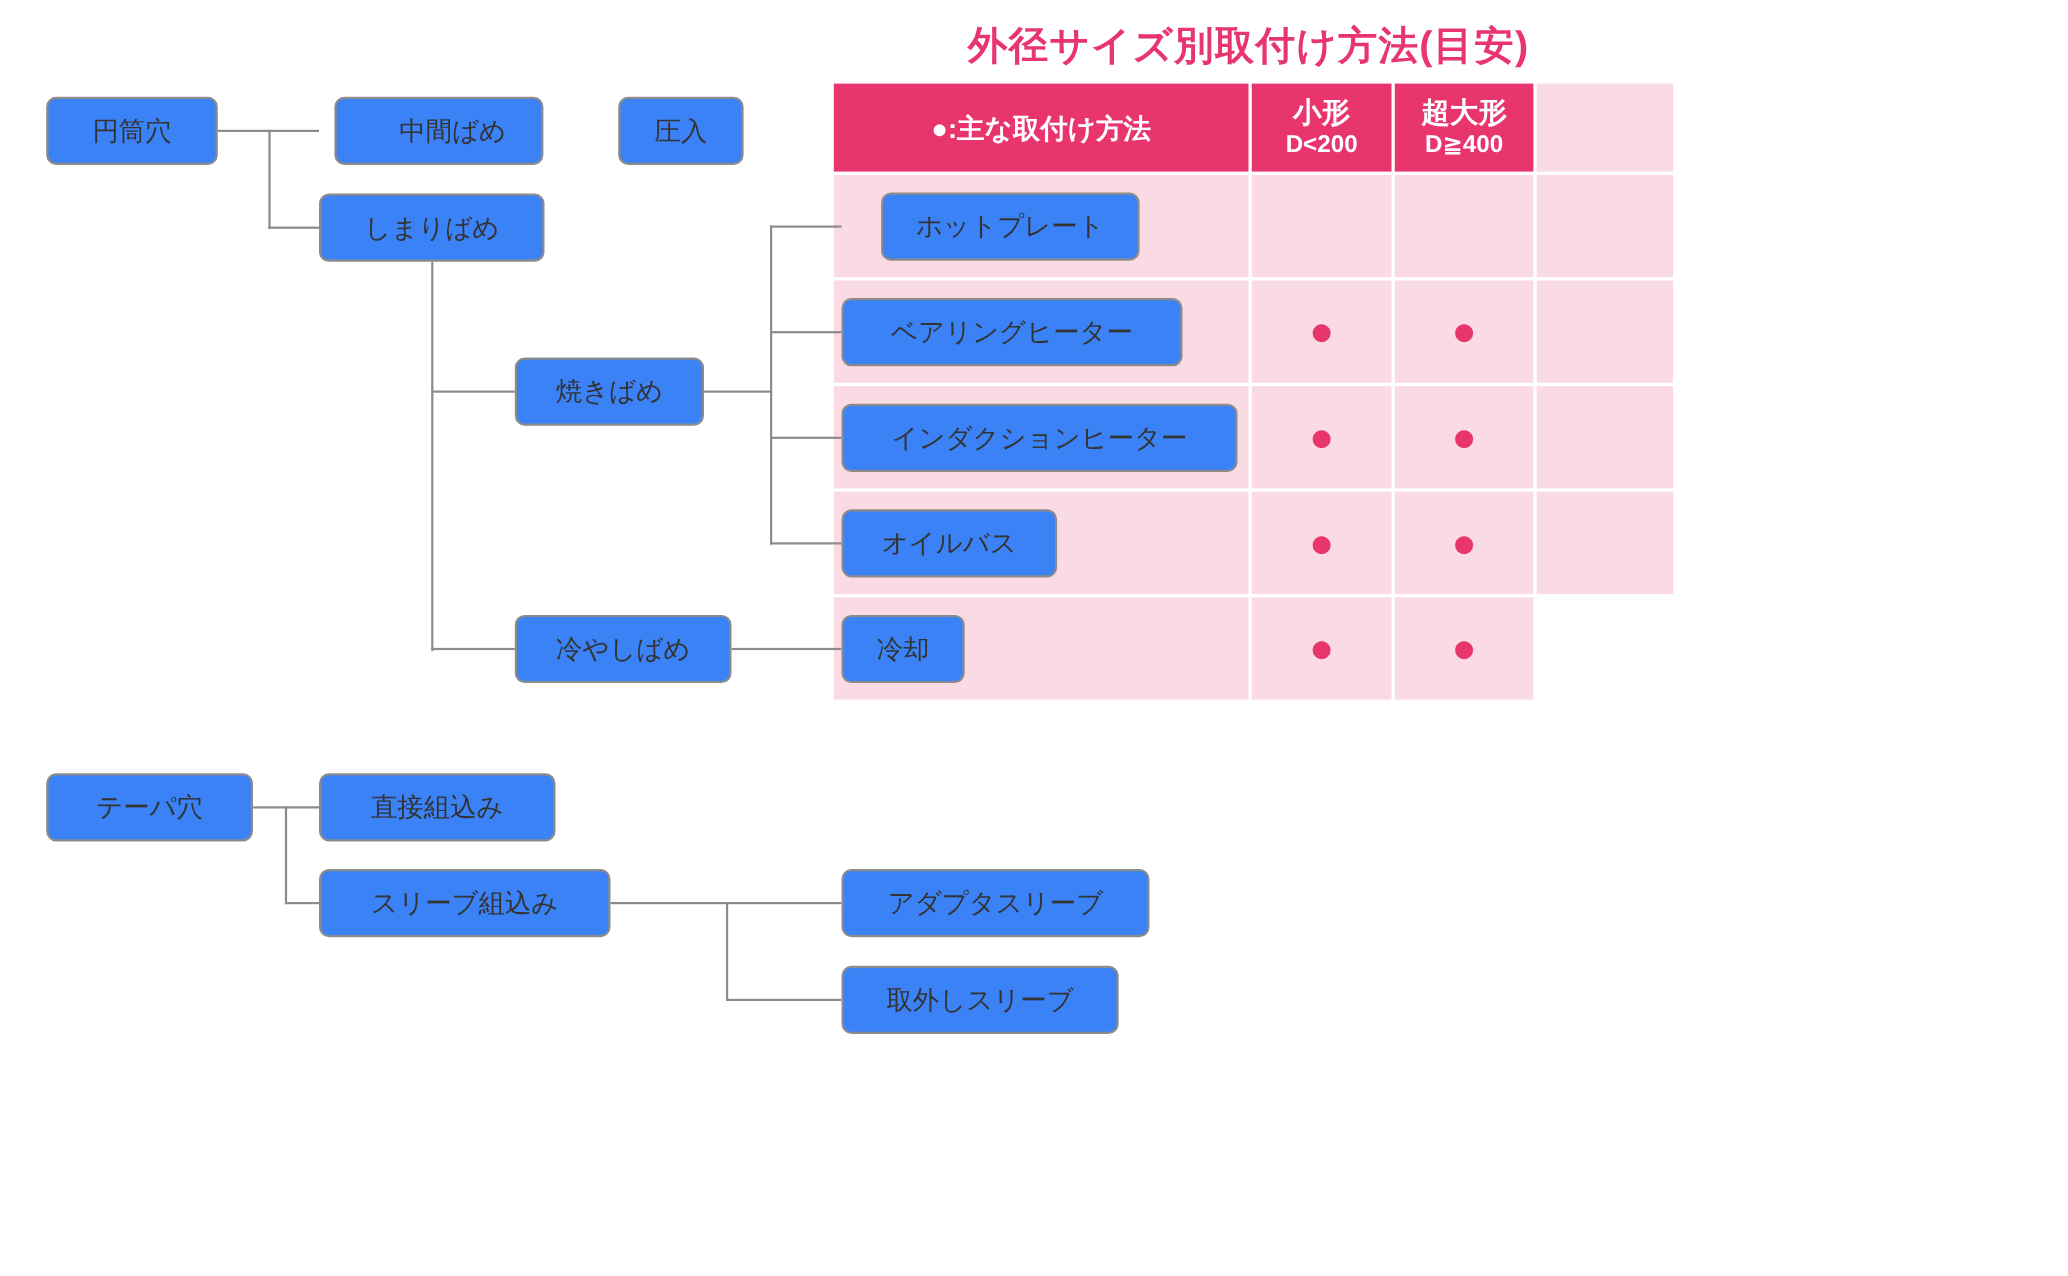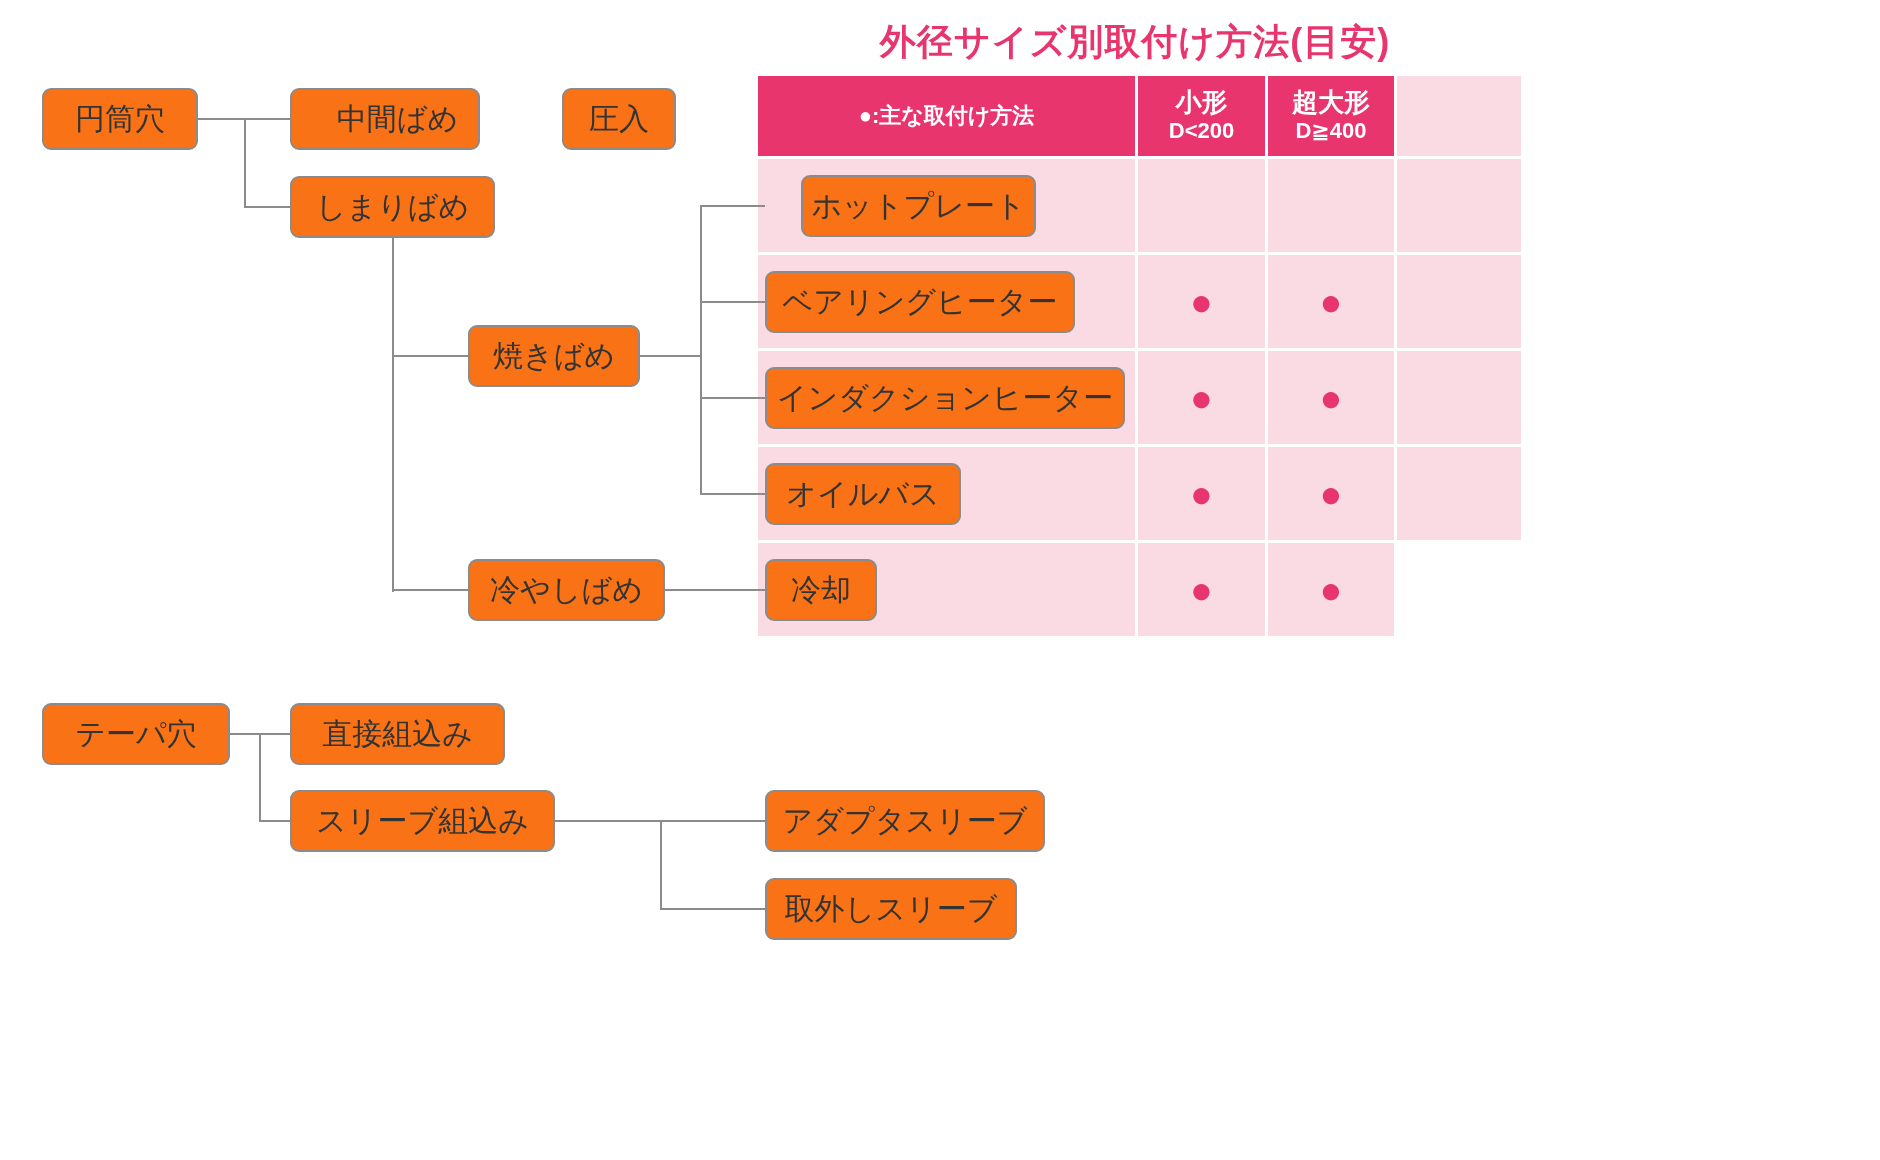--- a/index.html
+++ b/index.html
@@ -14,28 +14,28 @@
   .title{position:absolute;left:758px;top:18px;width:754px;text-align:center;
     font-size:36px;font-weight:bold;color:var(--accent);letter-spacing:1px;}
 
   .table{position:absolute;left:758px;top:76px;display:grid;
     grid-template-columns:377px 127px 126px 124px;
     grid-template-rows:80px repeat(5,93px);
     gap:3px;z-index:0;}
   .cell{display:flex;flex-direction:column;align-items:center;justify-content:center;}
   .cell.head{background:var(--accent);color:#fff;font-weight:bold;}
   .cell.body{background:var(--row-bg);}
-  .legend{font-size:22px;}
+  .legend{font-size:25px;}
   .colhead{font-size:26px;line-height:1.2;}
   .colhead .sub{font-size:22px;}
   .dot{font-size:38px;color:var(--accent);line-height:1;}
 
-  .node{position:absolute;background:#f97316;border:2px solid var(--line);border-radius:9px;
+  .node{position:absolute;background:#3b82f6;border:2px solid var(--line);border-radius:9px;
     display:flex;align-items:center;justify-content:center;
-    font-size:30px;font-weight:500;color:#333;z-index:2;height:62px;}
+    font-size:24px;font-weight:500;color:#333;z-index:2;height:62px;}
 
   .line{position:absolute;background:var(--line);z-index:1;}
 </style>
 </head>
 <body>
 
 <div class="canvas">
 
   <div class="title">外径サイズ別取付け方法(目安)</div>
 
@@ -123,21 +123,21 @@
 
   <div class="line" style="left:230px;top:733px;width:60px;height:2px;"></div>
   <div class="line" style="left:259px;top:733px;width:2px;height:89px;"></div>
   <div class="line" style="left:259px;top:820px;width:31px;height:2px;"></div>
   <div class="line" style="left:555px;top:820px;width:105px;height:2px;"></div>
   <div class="line" style="left:660px;top:820px;width:2px;height:90px;"></div>
   <div class="line" style="left:660px;top:820px;width:105px;height:2px;"></div>
   <div class="line" style="left:660px;top:908px;width:105px;height:2px;"></div>
 
   <div class="node" style="left:42px;top:88px;width:156px;">円筒穴</div>
-  <div class="node" style="left:290px;top:88px;width:190px;padding-left:25px;">中間ばめ</div>
+  <div class="node" style="left:304px;top:88px;width:190px;padding-left:25px;">中間ばめ</div>
   <div class="node" style="left:562px;top:88px;width:114px;">圧入</div>
   <div class="node" style="left:290px;top:176px;width:205px;">しまりばめ</div>
   <div class="node" style="left:468px;top:325px;width:172px;">焼きばめ</div>
   <div class="node" style="left:468px;top:559px;width:197px;">冷やしばめ</div>
 
   <div class="node" style="left:765px;top:175px;width:235px;margin-left:36px;">ホットプレート</div>
   <div class="node" style="left:765px;top:271px;width:310px;">ベアリングヒーター</div>
   <div class="node" style="left:765px;top:367px;width:360px;">インダクションヒーター</div>
   <div class="node" style="left:765px;top:463px;width:196px;">オイルバス</div>
   <div class="node" style="left:765px;top:559px;width:112px;">冷却</div>

